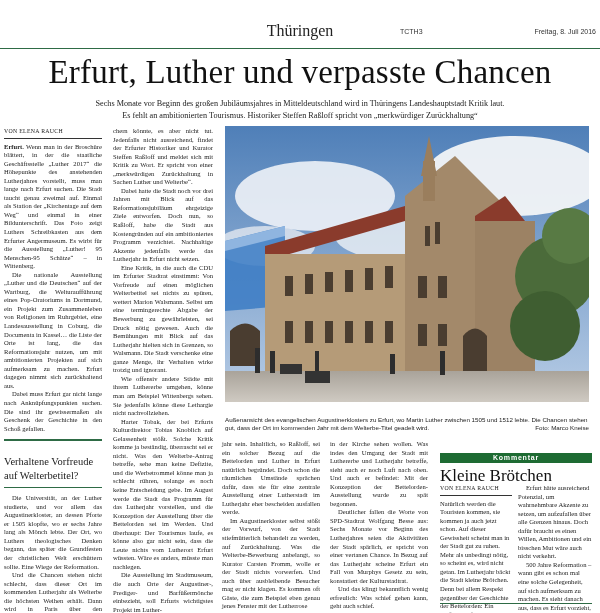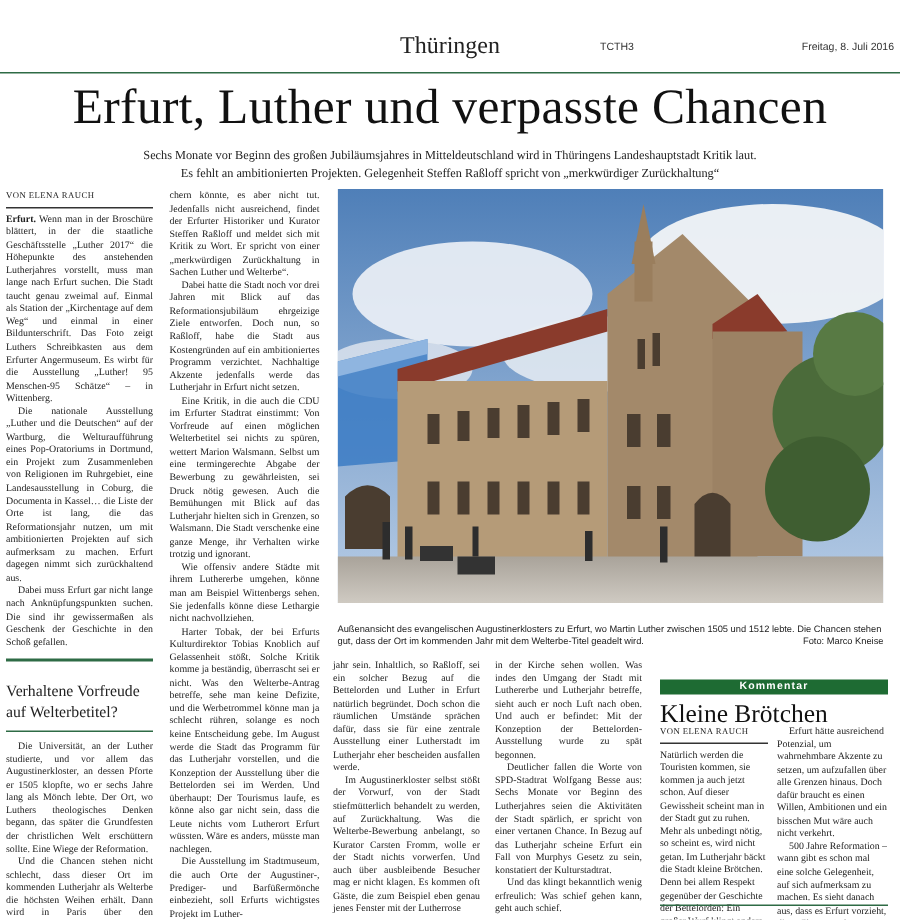--- a/index.html
+++ b/index.html
@@ -29,21 +29,21 @@
 
 <div class="header">
   <div class="section">Thüringen</div>
   <div class="page-code">TCTH3</div>
   <div class="date">Freitag, 8. Juli 2016</div>
 </div>
 
 <div class="headline">Erfurt, Luther und verpasste Chancen</div>
 <div class="deck">
   <div>Sechs Monate vor Beginn des großen Jubiläumsjahres in Mitteldeutschland wird in Thüringens Landeshauptstadt Kritik laut.</div>
-  <div>Es fehlt an ambitionierten Projekten. Gelegenheit Steffen Raßloff spricht von „merkwürdiger Zurückhaltung“</div>
+  <div>Es fehlt an ambitionierten Tourismus. Historiker Steffen Raßloff spricht von „merkwürdiger Zurückhaltung“</div>
 </div>
 
 <div class="col" style="left:4px; top:127px; width:98px;">
   <div class="byline">Von Elena Rauch</div>
   <p class="first"><span class="dateline">Erfurt.</span><span> Wenn man in der Broschüre blättert, in der die staatliche Geschäftsstelle „Luther 2017“ die Höhepunkte des anstehenden Lutherjahres vorstellt, muss man lange nach Erfurt suchen. Die Stadt taucht genau zweimal auf. Einmal als Station der „Kirchentage auf dem Weg“ und einmal in einer Bildunterschrift. Das Foto zeigt Luthers Schreibkasten aus dem Erfurter Angermuseum. Es wirbt für die Ausstellung „Luther! 95 Menschen-95 Schätze“ – in Wittenberg.</span></p>
   <p>Die nationale Ausstellung „Luther und die Deutschen“ auf der Wartburg, die Welturaufführung eines Pop-Oratoriums in Dortmund, ein Projekt zum Zusammenleben von Religionen im Ruhrgebiet, eine Landesausstellung in Coburg, die Documenta in Kassel… die Liste der Orte ist lang, die das Reformationsjahr nutzen, um mit ambitionierten Projekten auf sich aufmerksam zu machen. Erfurt dagegen nimmt sich zurückhaltend aus.</p>
   <p>Dabei muss Erfurt gar nicht lange nach Anknüpfungspunkten suchen. Die sind ihr gewissermaßen als Geschenk der Geschichte in den Schoß gefallen.</p>
   <div class="subhead-box">
     <div class="subhead">Verhaltene Vorfreude auf Welterbetitel?</div>
   </div>

